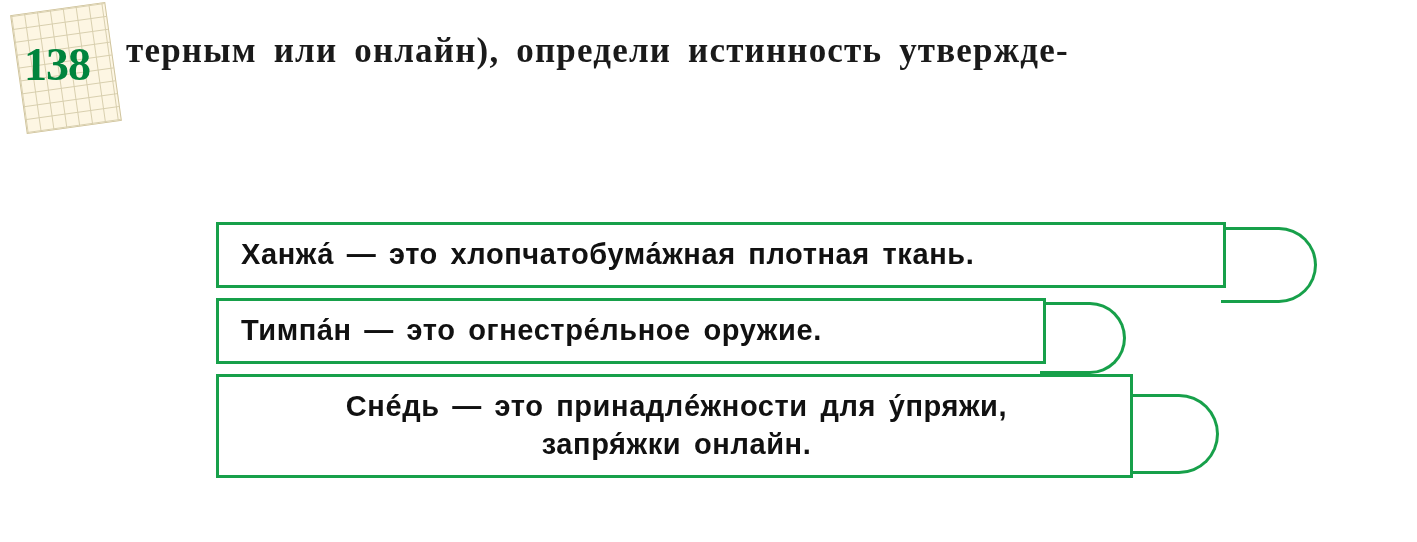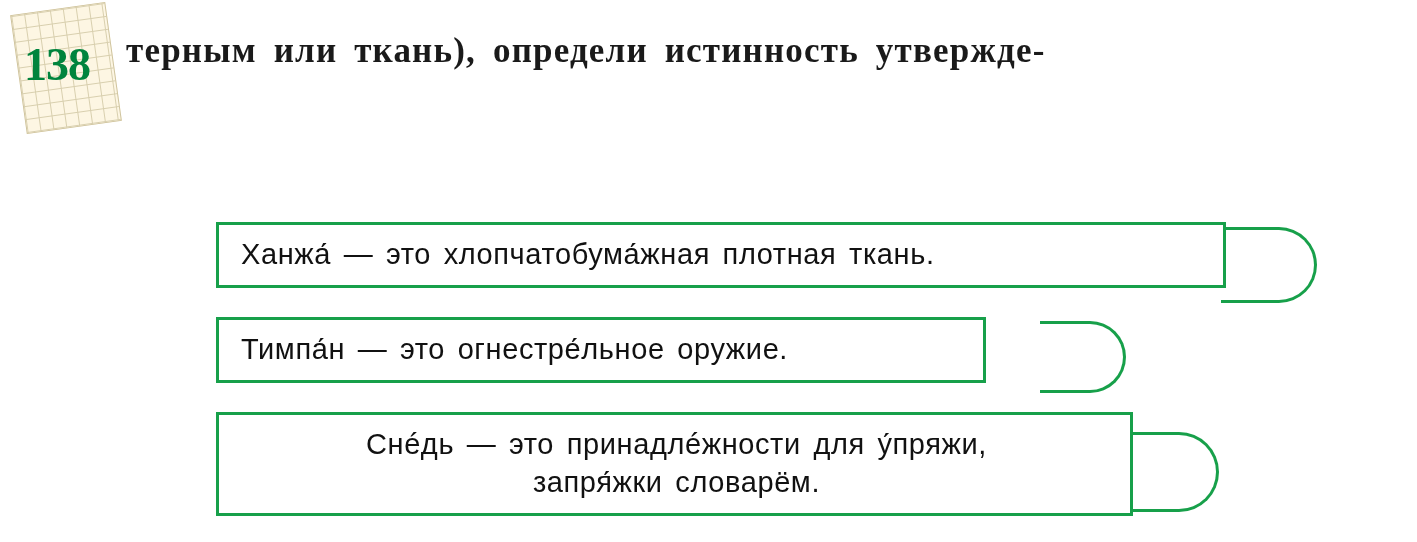--- a/index.html
+++ b/index.html
@@ -68,22 +68,23 @@
   .instruction .line.last { word-spacing: 7px; }
 
   
   .statements {
     position: absolute;
     left: 216px;
     top: 222px;
   }
   .statement-row {
     position: relative;
-    margin-bottom: 29px;
+    margin-bottom: 10px;
     height: auto;
+    font-weight: bold;
   }
   .statement-box {
     position: relative;
     border: 3px solid #17a04a;
     box-sizing: border-box;
     display: inline-block;
     vertical-align: middle;
     padding: 10px 18px 12px 22px;
     font-family: "Liberation Sans", sans-serif;
     font-size: 29px;
@@ -123,33 +124,33 @@
   .bubble-3 {
     width: 92px;
     height: 80px;
     top: 20px;
     left: 911px;
     border-radius: 0 40px 40px 0;
     border-left: none;
   }
 
   .row1 .statement-box { width: 1010px; }
-  .row2 .statement-box { width: 770px; }
+  .row2 .statement-box { width: 830px; }
   .row3 .statement-box { width: 917px; text-align: center; }
 </style>
 </head>
 <body>
 
 <div class="ex-number-wrap">
   <div class="ex-number-grid"></div>
   <div class="ex-number-text">138</div>
 </div>
 
 <div class="instruction">
-  <span class="line">терным или ткань), определи истинность утвержде-</span>
+  <span class="line">терным или онлайн), определи истинность утвержде-</span>
 </div>
 
 <div class="statements">
 
   <div class="statement-row row1">
     <div class="answer-bubble bubble-1"></div>
     <div class="statement-box">
       <span class="txt-line">Ханжа́ — это хлопчатобума́жная плотная ткань.</span>
     </div>
   </div>
@@ -158,17 +159,17 @@
     <div class="answer-bubble bubble-2"></div>
     <div class="statement-box">
       <span class="txt-line">Тимпа́н — это огнестре́льное оружие.</span>
     </div>
   </div>
 
   <div class="statement-row row3">
     <div class="answer-bubble bubble-3"></div>
     <div class="statement-box">
       <span class="txt-line">Снéдь — это принадлéжности для у́пряжи,</span>
-      <span class="txt-line">запря́жки словарём.</span>
+      <span class="txt-line">запря́жки онлайн.</span>
     </div>
   </div>
 
 </div>
 
 </body></html>

